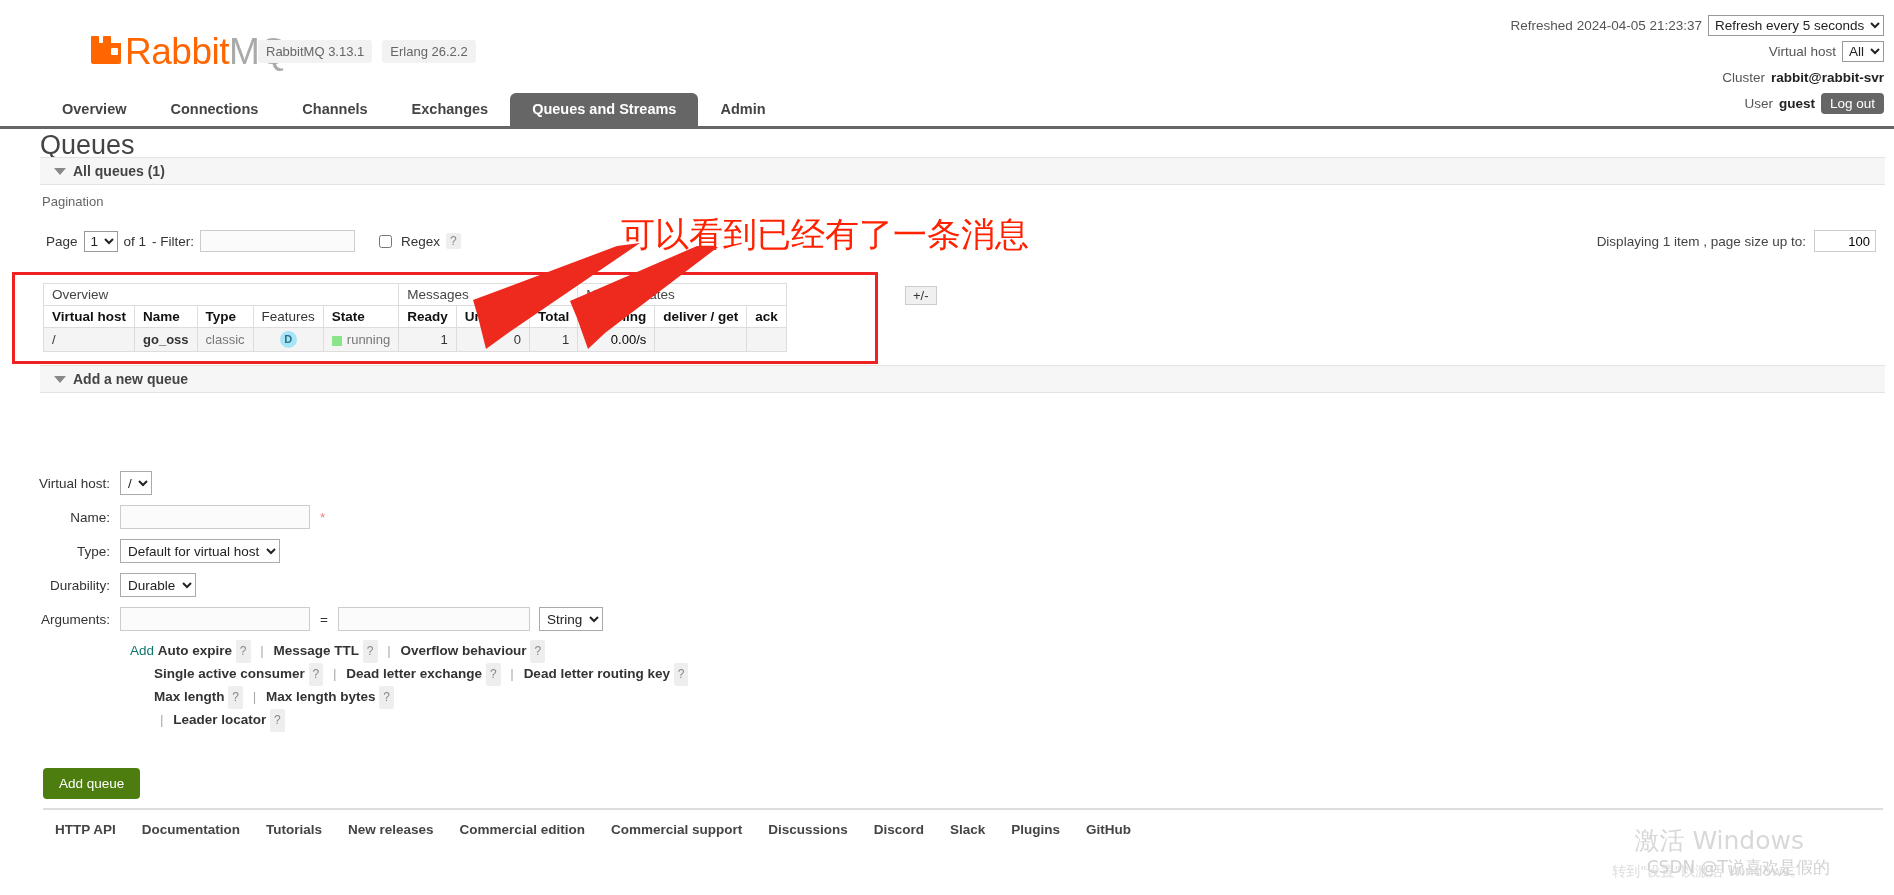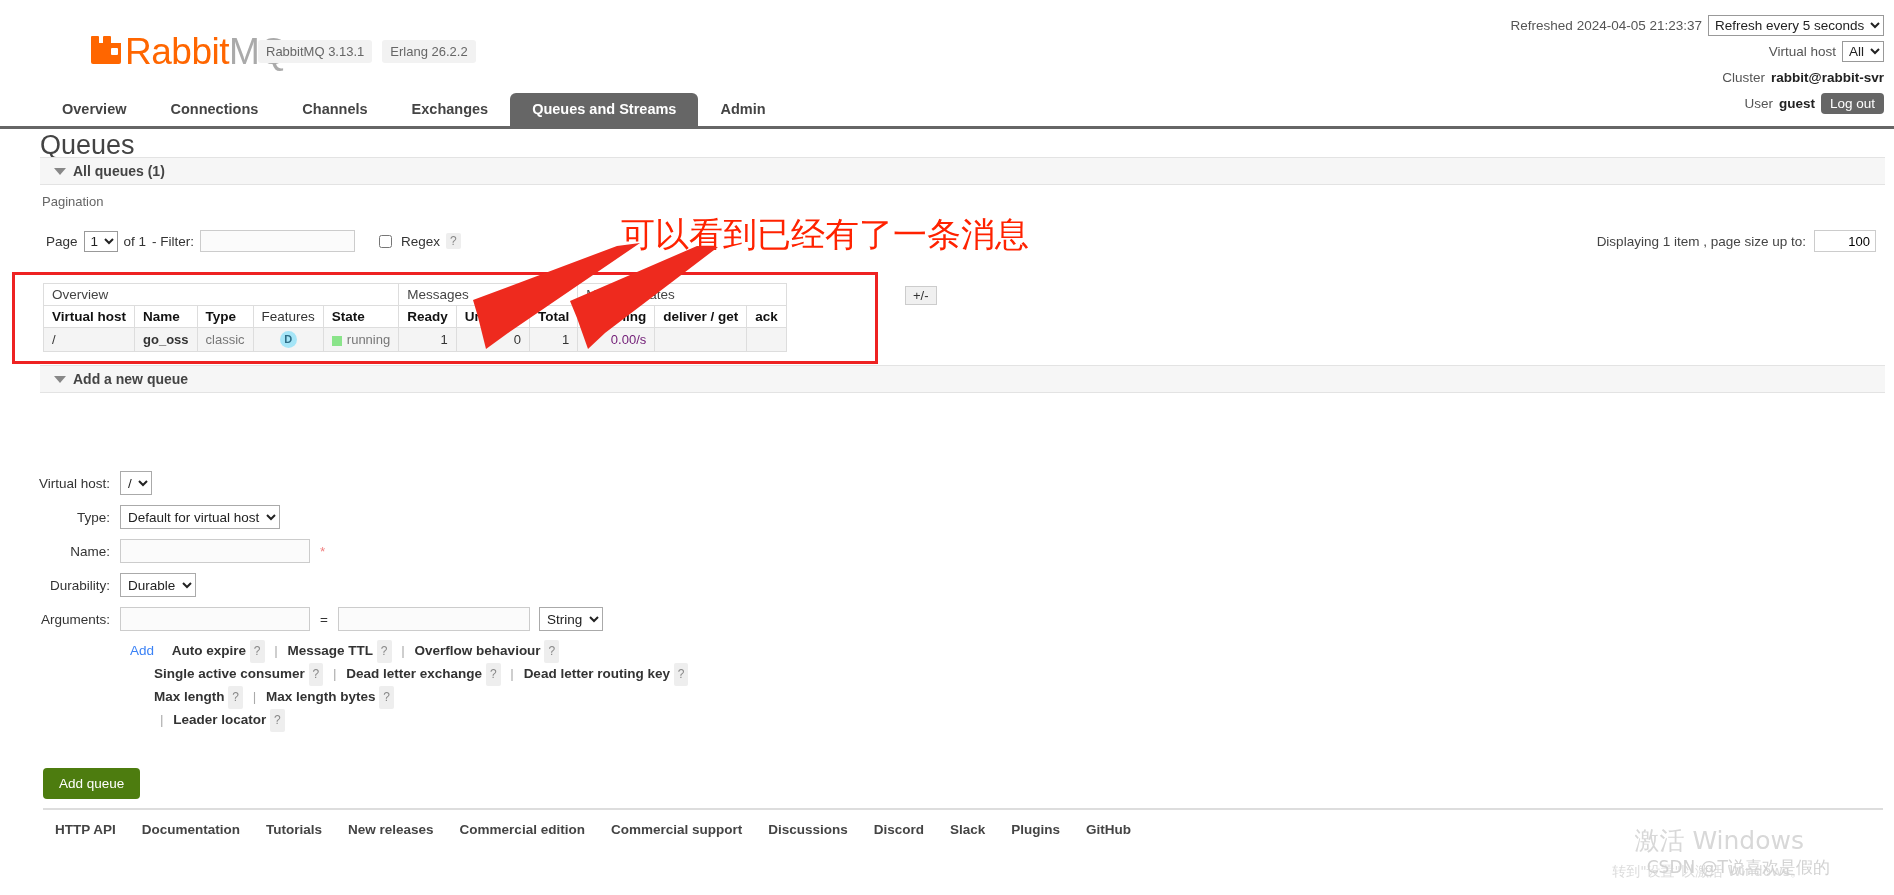--- a/index.html
+++ b/index.html
@@ -270,21 +270,21 @@
     color: #222;
   }
   .form input[type=text].wide { width: 190px; background: #fbfbfb; border-color: #ccc; }
   .req-star { color: #f08080; margin-left: 10px; }
   .eq { margin: 0 10px; color: #333; }
   .arg-links {
     margin-left: 105px;
     font-size: 13.5px;
     line-height: 21px;
   }
-  .arg-add { color: #3b82f6; margin-right: 14px; }
+  .arg-add { color: #0f766e; }
   .arg {
     font-weight: bold; color: #333; cursor: pointer;
   }
   .sep { color: #aaa; margin: 0 6px; }
   .add-queue-btn {
     position: absolute; left: 43px; top: 768px;
     background: #4d7c0f; color: #fff;
     border: none; border-radius: 4px;
     padding: 8px 16px; font-size: 13.5px;
     cursor: pointer;
@@ -435,21 +435,21 @@
       <td style="color:#777;">classic</td>
       <td style="text-align:center;">
         <span class="badge-d">D</span>
       </td>
       <td>
         <span class="state-dot"></span><span style="color:#777;">running</span>
       </td>
       <td class="num">1</td>
       <td class="num">0</td>
       <td class="num">1</td>
-      <td class="num" style="color:#701a75;">0.00/s</td>
+      <td class="num" style="color:#000000;">0.00/s</td>
       <td></td>
       <td></td>
     </tr>
   </tbody>
     </table>
   <span class="plusminus">+/-</span>
 
   <div class="annot-text">可以看到已经有了一条消息</div>
   <svg class="arrows" width="1894" height="895">
     <g fill="#ee2a1e">
@@ -461,27 +461,27 @@
   <div class="section-head" style="top:365px;">
     <span class="tri"></span><span>Add a new queue</span>
   </div>
 
   <div class="form">
     <div class="form-row">
       <span class="form-label">Virtual host:</span>
       <select><option>/</option></select>
     </div>
     <div class="form-row">
-      <span class="form-label">Type:</span>
-      <select><option>Default for virtual host</option></select>
-    </div>
-    <div class="form-row">
       <span class="form-label">Name:</span>
       <input type="text" class="wide" value="" style="">
       <span class="req-star">*</span>
+    </div>
+    <div class="form-row">
+      <span class="form-label">Type:</span>
+      <select><option>Default for virtual host</option></select>
     </div>
     <div class="form-row">
       <span class="form-label">Durability:</span>
       <select><option>Durable</option></select>
     </div>
     <div class="form-row">
       <span class="form-label">Arguments:</span>
       <input type="text" class="wide" value="" style="">
       <span class="eq">=</span>
       <input type="text" class="wide" style="width: 192px;" value="">

